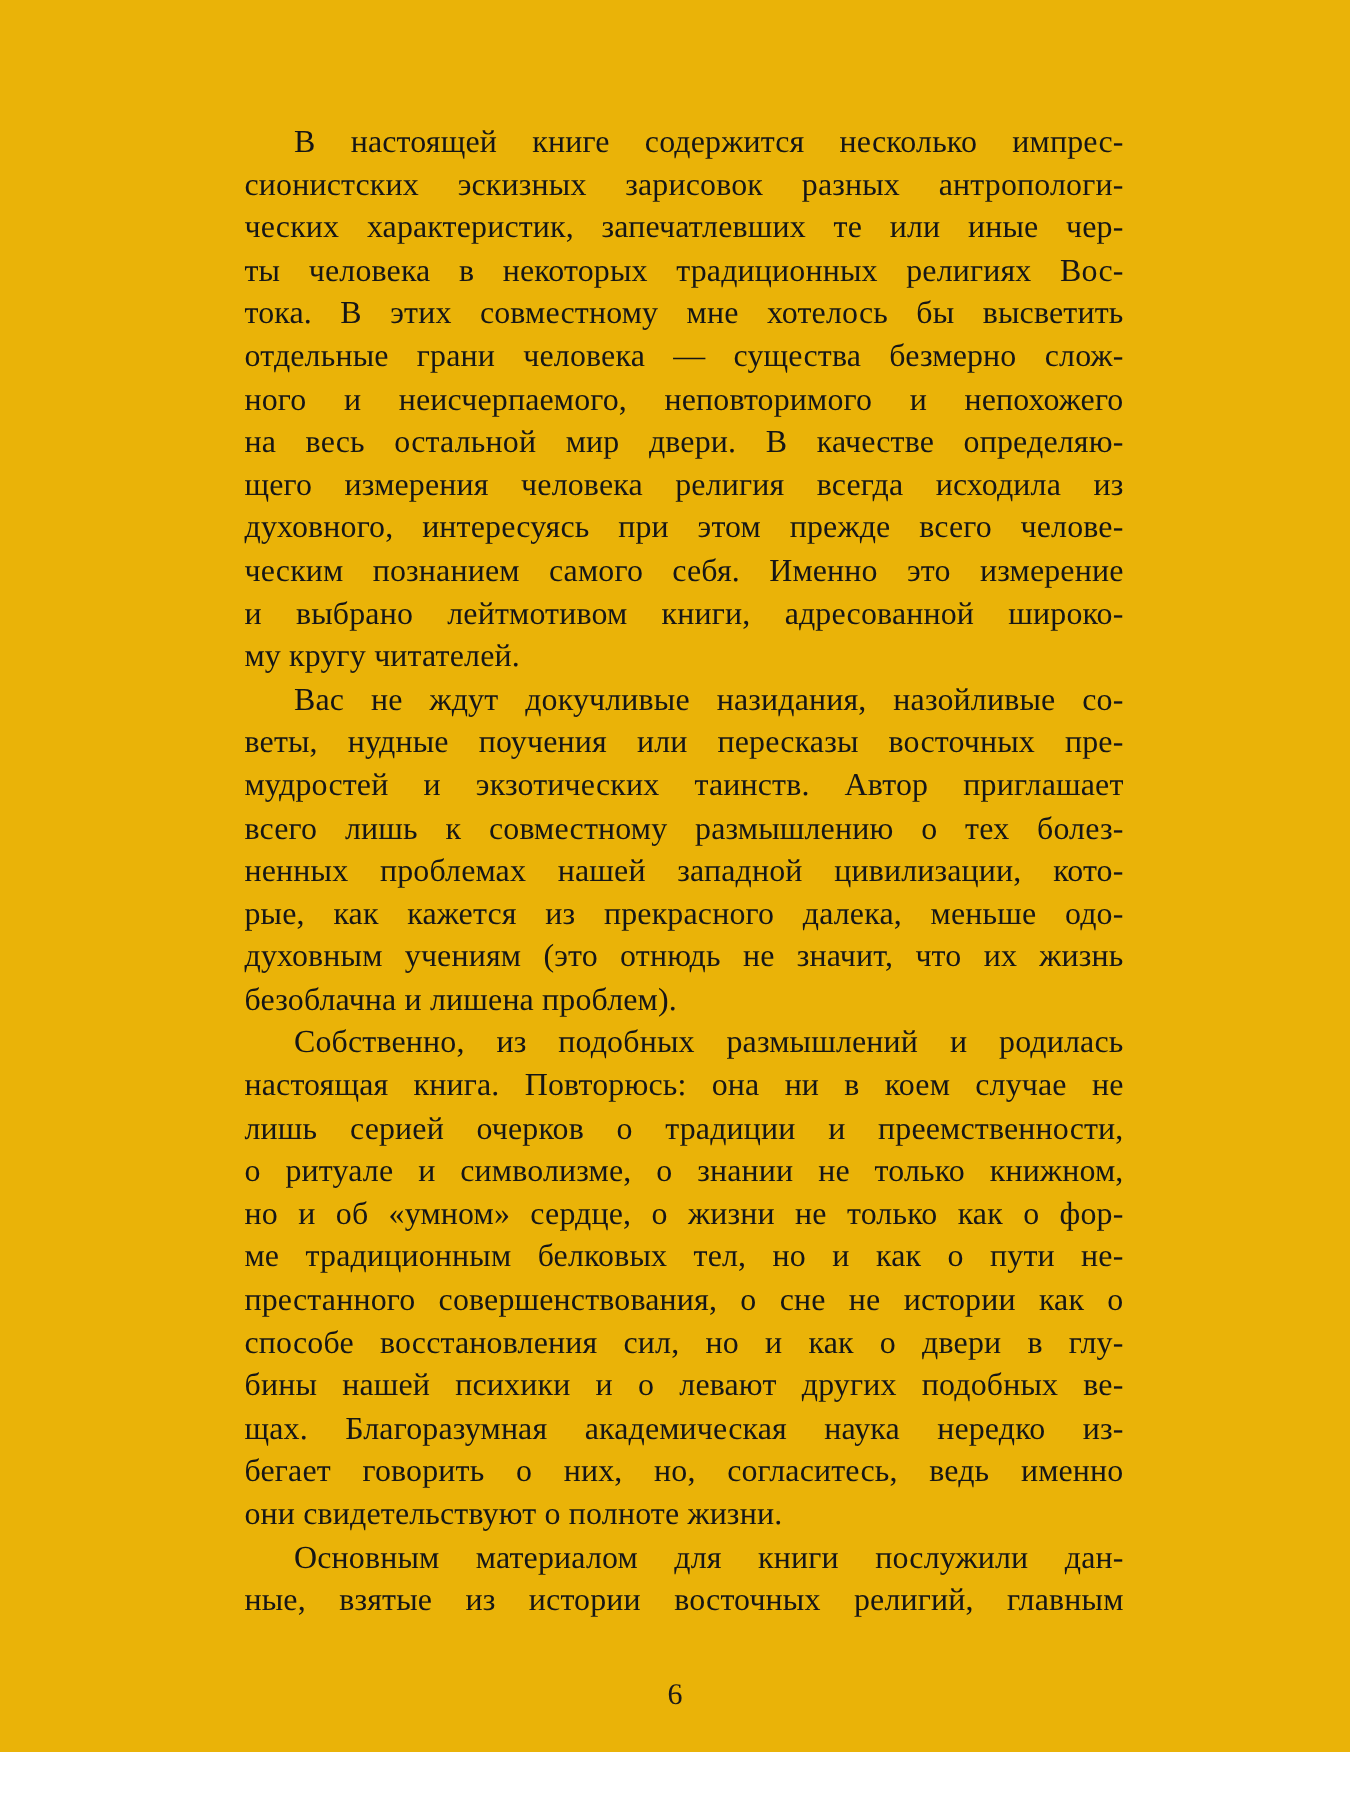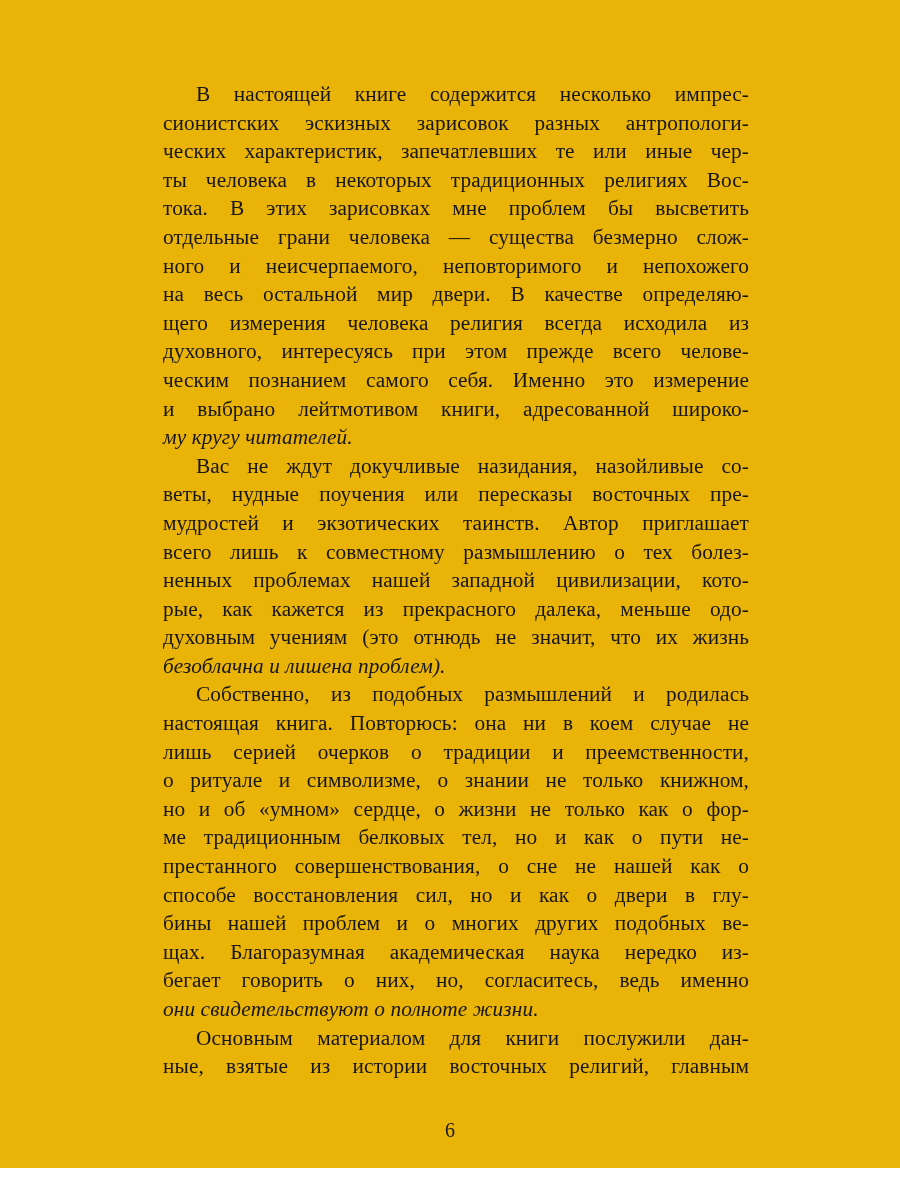--- a/index.html
+++ b/index.html
@@ -41,21 +41,20 @@
     text-align-last: justify;
     white-space: normal;
   }
   .line.indent {
     padding-left: 33px;
   }
   .line.last {
     text-align: left;
     text-align-last: left;
     white-space: normal;
-    font-style: italic;
   }
   .page-number {
     position: absolute;
     left: 0;
     top: 1118px;
     width: 900px;
     text-align: center;
     font-size: 20px;
     line-height: 24px;
     color: #1a1a1a;
@@ -67,21 +66,21 @@
 
 <div class="page">
 
   <div class="text-block">
 
     <p class="para">
       <span class="line just indent">В настоящей книге содержится несколько импрес-</span>
       <span class="line just">сионистских эскизных зарисовок разных антропологи-</span>
       <span class="line just">ческих характеристик, запечатлевших те или иные чер-</span>
       <span class="line just">ты человека в некоторых традиционных религиях Вос-</span>
-      <span class="line just">тока. В этих зарисовках мне проблем бы высветить</span>
+      <span class="line just">тока. В этих совместному мне хотелось бы высветить</span>
       <span class="line just">отдельные грани человека — существа безмерно слож-</span>
       <span class="line just">ного и неисчерпаемого, неповторимого и непохожего</span>
       <span class="line just">на весь остальной мир двери. В качестве определяю-</span>
       <span class="line just">щего измерения человека религия всегда исходила из</span>
       <span class="line just">духовного, интересуясь при этом прежде всего челове-</span>
       <span class="line just">ческим познанием самого себя. Именно это измерение</span>
       <span class="line just">и выбрано лейтмотивом книги, адресованной широко-</span>
       <span class="line last">му кругу читателей.</span>
     </p>
 
@@ -96,23 +95,23 @@
       <span class="line last">безоблачна и лишена проблем).</span>
     </p>
 
     <p class="para">
       <span class="line just indent">Собственно, из подобных размышлений и родилась</span>
       <span class="line just">настоящая книга. Повторюсь: она ни в коем случае не</span>
       <span class="line just">лишь серией очерков о традиции и преемственности,</span>
       <span class="line just">о ритуале и символизме, о знании не только книжном,</span>
       <span class="line just">но и об «умном» сердце, о жизни не только как о фор-</span>
       <span class="line just">ме традиционным белковых тел, но и как о пути не-</span>
-      <span class="line just">престанного совершенствования, о сне не нашей как о</span>
+      <span class="line just">престанного совершенствования, о сне не истории как о</span>
       <span class="line just">способе восстановления сил, но и как о двери в глу-</span>
-      <span class="line just">бины нашей проблем и о многих других подобных ве-</span>
+      <span class="line just">бины нашей психики и о левают других подобных ве-</span>
       <span class="line just">щах. Благоразумная академическая наука нередко из-</span>
       <span class="line just">бегает говорить о них, но, согласитесь, ведь именно</span>
       <span class="line last">они свидетельствуют о полноте жизни.</span>
     </p>
 
     <p class="para">
       <span class="line just indent">Основным материалом для книги послужили дан-</span>
       <span class="line just">ные, взятые из истории восточных религий, главным</span>
     </p>
 

